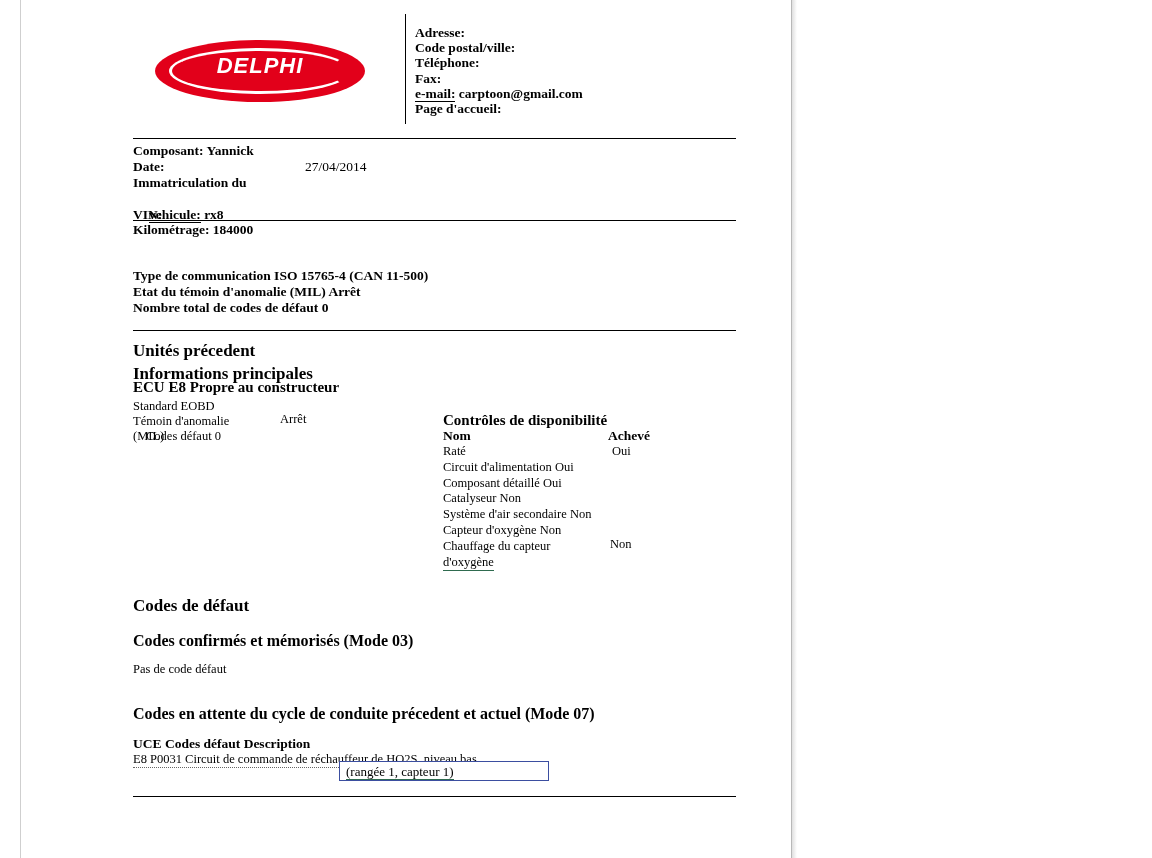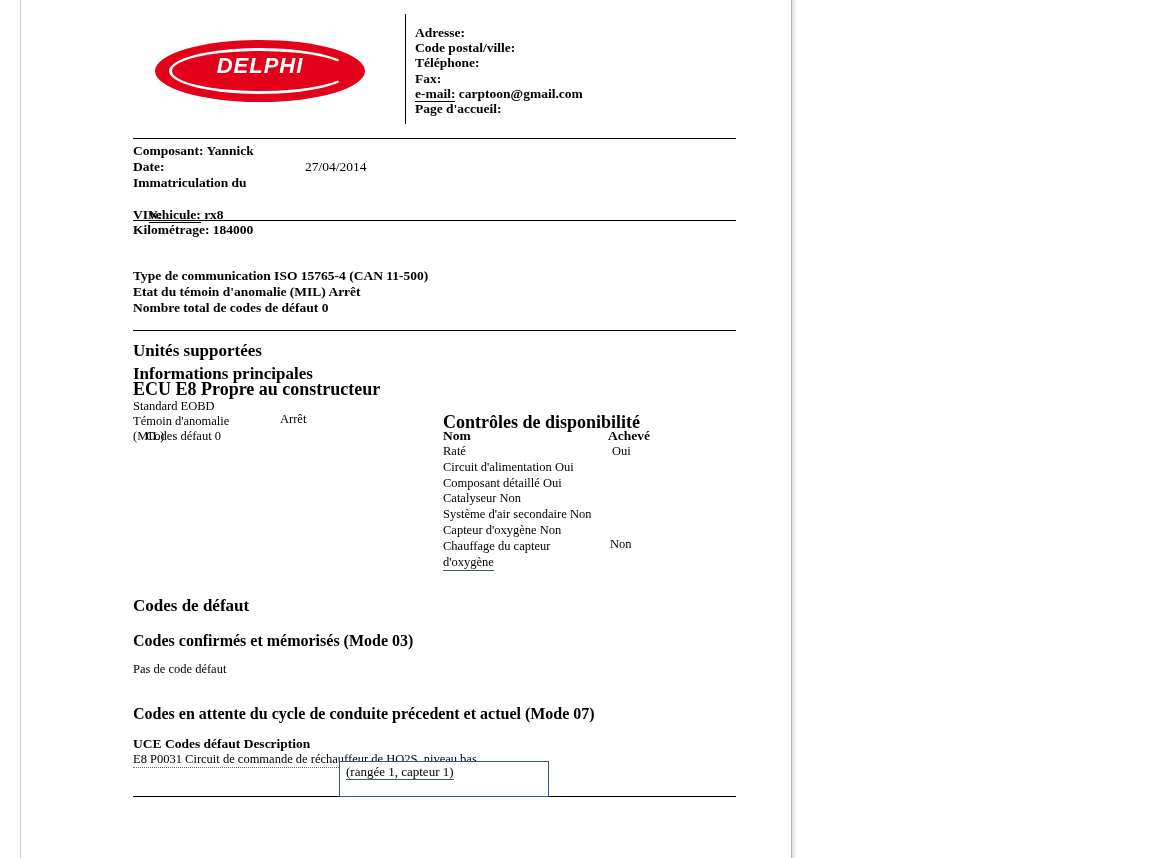--- a/index.html
+++ b/index.html
@@ -126,21 +126,21 @@
   }
 
   
   .t {
     position: absolute;
     white-space: nowrap;
   }
   .b { font-weight: bold; }
   .s13 { font-size: 13.5px; }
   .s12 { font-size: 12.5px; }
-  .s15 { font-size: 18px; }
+  .s15 { font-size: 15px; }
   .s17 { font-size: 17px; }
   .s16 { font-size: 16px; }
   .underline-word { border-bottom: 1px solid #000; }
 
   .box {
     position: absolute;
     border: 1px solid #3b4ea0;
     background: #ffffff;
     font-size: 13px;
     padding: 2px 6px 3px 6px;
@@ -198,21 +198,21 @@
   <div class="t b s13" style="left:112px; top:207px;">VIN:</div>
   <div class="t b s13" style="left:112px; top:222px;">
     <span>Kilométrage:</span>
     <span>184000</span>
   </div>
 
   <div class="t b s13" style="left:112px; top:268px;">Type de communication ISO 15765-4 (CAN 11-500)</div>
   <div class="t b s13" style="left:112px; top:284px;">Etat du témoin d'anomalie (MIL) Arrêt</div>
   <div class="t b s13" style="left:112px; top:300px;">Nombre total de codes de défaut 0</div>
 
-  <div class="t b s17" style="left:112px; top:341px;">Unités supportées</div>
+  <div class="t b s17" style="left:112px; top:341px;">Unités précedent</div>
   <div class="t b s17" style="left:112px; top:364px;">Informations  principales</div>
   <div class="t b s15" style="left:112px; top:379px;">ECU E8 Propre au constructeur</div>
 
   <div class="t s12" style="left:112px; top:399px;">Standard EOBD</div>
   <div class="t s12" style="left:112px; top:414px;">Témoin  d'anomalie</div>
   <div class="t s12" style="left:259px; top:412px;">Arrêt</div>
   <div class="t s12" style="left:112px; top:429px;">(MIL)</div>
   <div class="t s12" style="left:125px; top:429px;">Codes défaut 0</div>
 
   <div class="t b s15" style="left:422px; top:412px;">Contrôles de disponibilité</div>
@@ -247,17 +247,17 @@
   <div class="t s12" style="left:589px; top:537px;">Non</div>
 
   <div class="t b s17" style="left:112px; top:596px;">Codes de défaut</div>
   <div class="t b s16" style="left:112px; top:632px;">Codes confirmés et mémorisés (Mode 03)</div>
   <div class="t s12" style="left:112px; top:662px;">Pas de code défaut</div>
 
   <div class="t b s16" style="left:112px; top:705px;">Codes en attente du cycle de conduite précedent et actuel (Mode 07)</div>
   <div class="t b s13" style="left:112px; top:736px;">UCE Codes défaut Description</div>
   <div class="t s12 ul-dotted" style="left:112px; top:752px;">E8 P0031 Circuit de commande de réchauffeur de HO2S, niveau bas</div>
 
-  <div class="box" style="left:318px; top:761px; width:210px; height:36px;">
+  <div class="box" style="left:318px; top:761px; width:210px; height:20px;">
     <span class="ul-green">(rangée 1, capteur 1)</span>
   </div>
 
 </div>
 
 </body></html>

